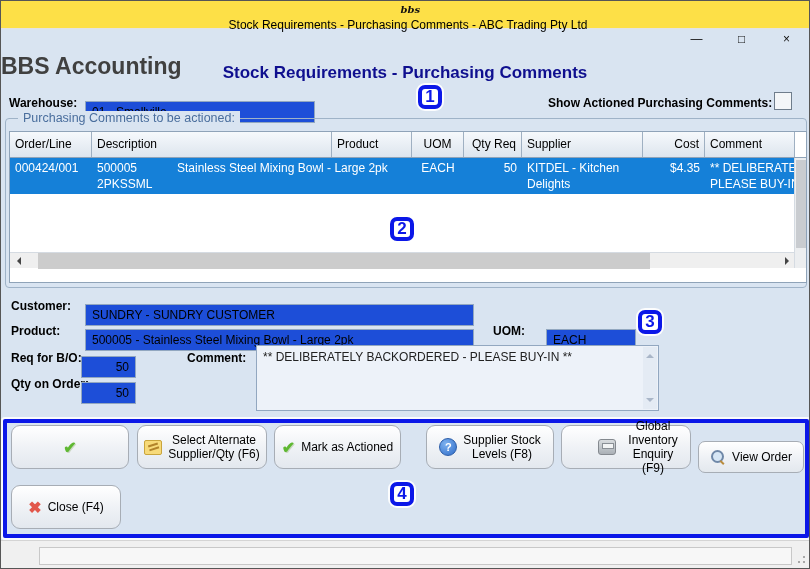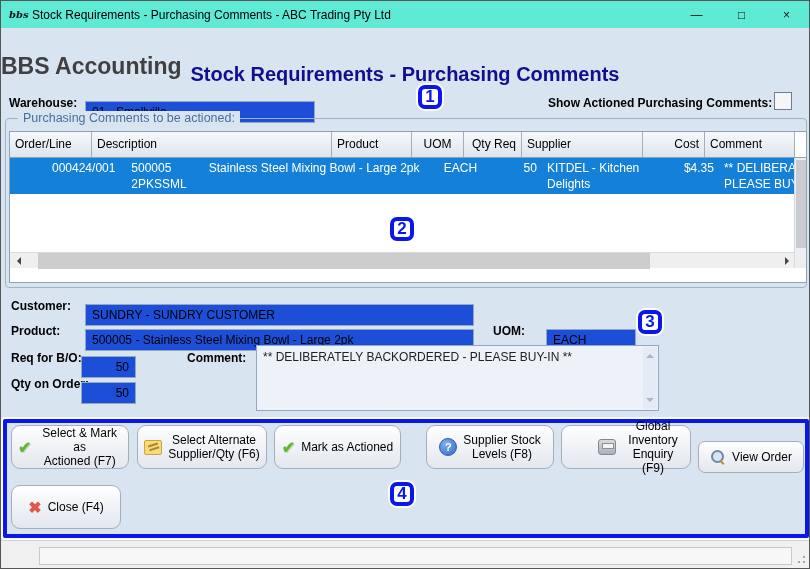--- a/index.html
+++ b/index.html
@@ -5,42 +5,42 @@
   * { margin:0; padding:0; box-sizing:border-box; }
   html,body { font-family:"Liberation Sans", sans-serif; }
   .window {
     position:relative; width:810px; height:569px;
     background:#d9e4f1; border:1px solid #565656; overflow:hidden;
     font-size:12px; color:#000;
   }
   
   .titlebar {
     position:absolute; left:0; top:0; width:100%; height:28px;
-    background:#5eead4; border-bottom:1px solid #e3e3e3;
-    display:flex; align-items:center;
+    background:#fde047; border-bottom:1px solid #e3e3e3;
+    display:flex; align-items:center;flex-direction:column;
   }
   .app-icon {
     width:17px; height:17px; margin-left:8px;
     font-family:"DejaVu Serif", serif; font-weight:bold; font-style:italic;
     font-size:10px; line-height:17px; text-align:center; color:#111;
   }
   .win-title { margin-left:6px; font-size:12px; color:#000; }
   .tb-btns { margin-left:auto; display:flex; height:100%; }
   .tb-btn {
     width:45px; height:100%; display:flex; align-items:center; justify-content:center;
     font-size:12px; color:#111;
   }
   
   .h1 {
     position:absolute; left:0; top:36px; width:100%;
     text-align:left; font-size:23px; font-weight:bold; color:#404040;margin-top:16px;
   }
   .h2 {
     position:absolute; left:0; top:62px; width:100%;
-    text-align:center; font-size:20px; font-weight:bold; color:#0f0f8f;
+    text-align:center; font-size:17px; font-weight:bold; color:#0f0f8f;
   }
   
   .lbl { font-weight:bold; color:#000; }
   .field {
     background:#1d4ed8; border:1px solid #92a7c0; padding:3px 6px;
     font-size:12px; color:#000; overflow:hidden; white-space:nowrap;margin-top:10px;
   }
   .warehouse-lbl { position:absolute; left:8px; top:95px; }
   .warehouse-field { position:absolute; left:84px; top:90px; width:230px; height:22px; }
   .show-lbl { position:absolute; left:547px; top:95px; }
@@ -61,21 +61,21 @@
   .grid {
     position:absolute; left:8px; top:130px; width:798px; height:152px;
     background:#ffffff; border:1px solid #8fa3b8;
   }
   .grid-header { display:flex; height:26px; border-bottom:1px solid #8fa3b8; }
   .hc {
     background:linear-gradient(#f6f9fc,#dde5ee);
     border-right:1px solid #9fb0c2; padding:5px 5px 0 5px;
     font-size:12px; color:#000; white-space:nowrap; overflow:hidden;
   }
-  .grid-row { display:flex; height:36px; background:#1580d8; color:#ffffff;padding-left:37px; }
+  .grid-row { display:flex; height:36px; background:#1580d8; color:#ffffff; }
   .dc { padding:2px 5px 0 5px; font-size:12px; line-height:16px; overflow:hidden; white-space:nowrap; }
   .c0{width:82px;} .c1{width:80px;} .c2{width:240px;} .c3{width:52px; text-align:center;}
   .c4{width:58px; text-align:right;} .c5{width:121px;} .c6{width:62px; text-align:right;} .c7{width:90px;}
   .dc span, .hc span { display:block; }
   
   .hscroll {
     position:absolute; left:0; bottom:14px; width:785px; height:16px;
     background:#efefef; border-top:1px solid #d5dbe2; display:flex; align-items:center;
   }
   .hs-btn { width:16px; height:16px; position:relative; }
@@ -287,24 +287,20 @@
     <span class="cb-scroll">
       <span class="cb-up"></span>
       <span class="cb-down"></span>
     </span>
   </div>
 
   <div class="btn-panel"></div>
 
   <div class="btn b-select">
     <span class="ic-check">✔</span>
-    <span class="lines">
-      <span style="display:block">Select &amp; Mark as</span>
-      <span style="display:block">Actioned (F7)</span>
-    </span>
   </div>
 
   <div class="btn b-alt">
     <span class="ic-note"></span>
     <span class="lines">
       <span style="display:block">Select Alternate</span>
       <span style="display:block">Supplier/Qty (F6)</span>
     </span>
   </div>
 

